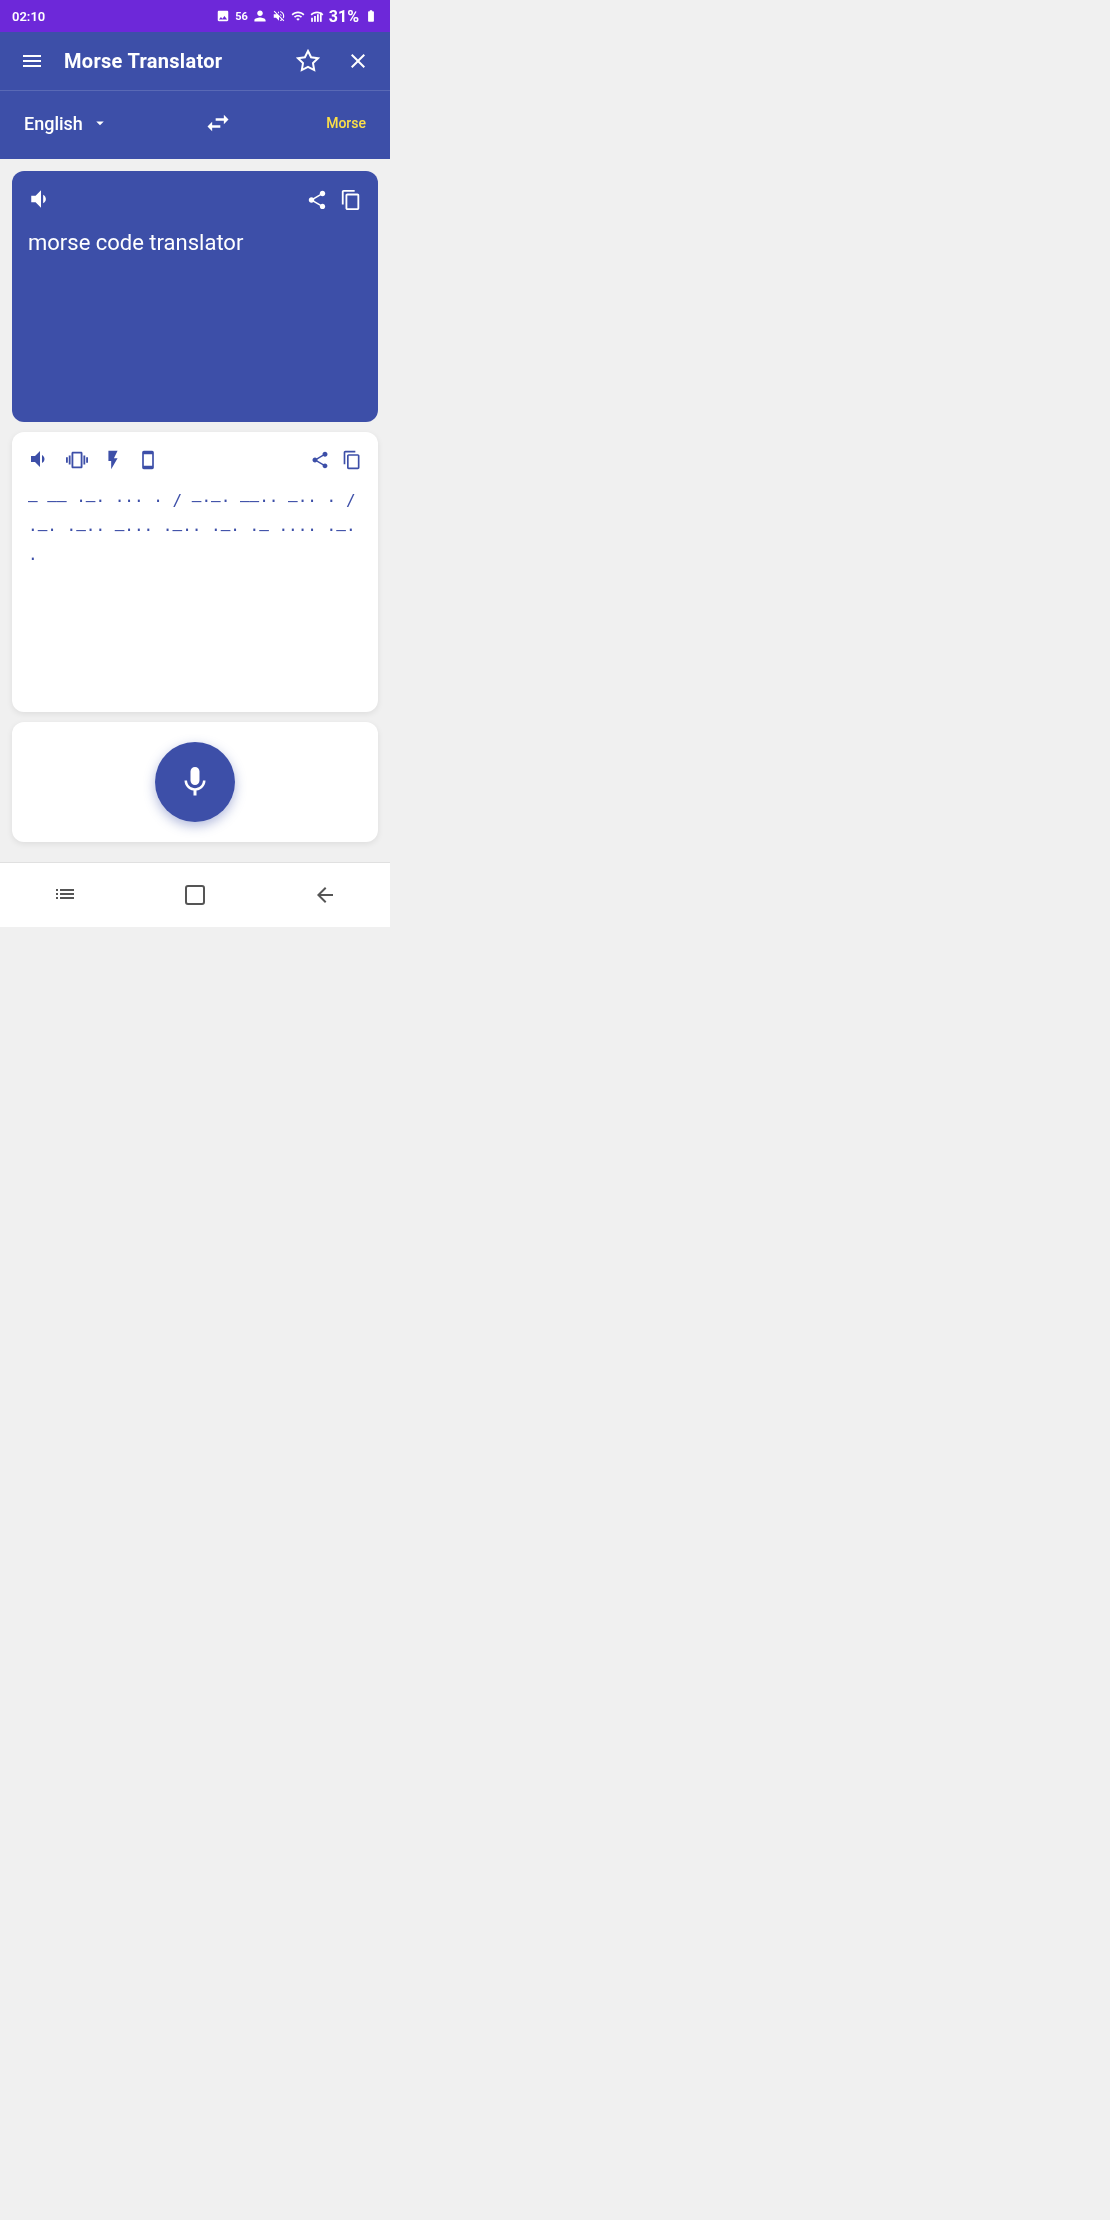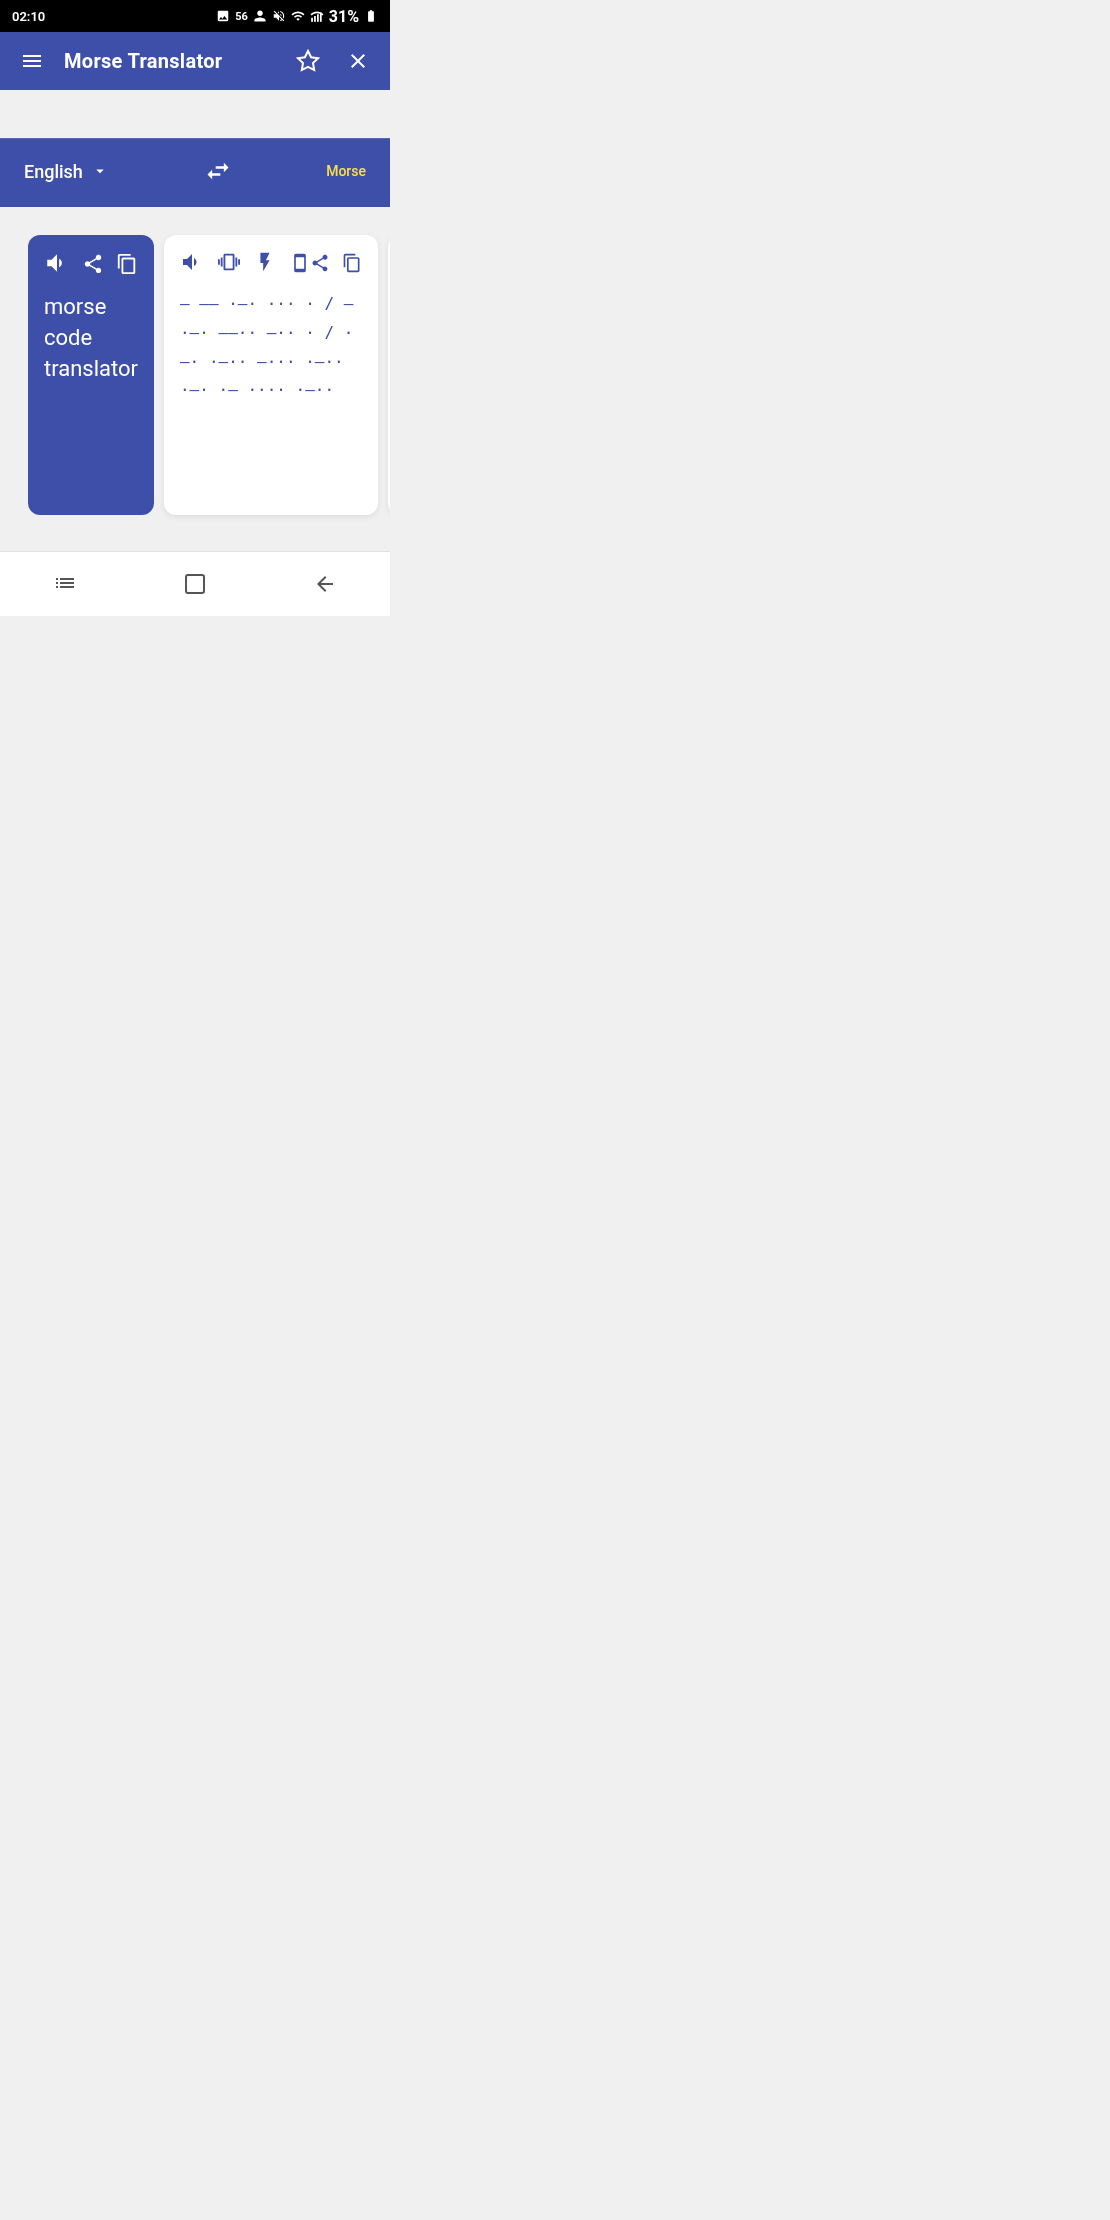--- a/index.html
+++ b/index.html
@@ -8,21 +8,21 @@
     body {
       width: 390px;
       min-height: 780px;
       background: #f0f0f0;
       font-family: 'Roboto', Arial, sans-serif;
       overflow-x: hidden;
     }
 
     
     .status-bar {
-      background: #000000;
+      background: #6d28d9;
       color: white;
       display: flex;
       justify-content: space-between;
       align-items: center;
       padding: 6px 12px;
       height: 32px;
     }
     .status-time {
       font-size: 13px;
       font-weight: 600;
@@ -71,21 +71,20 @@
     }
 
     
     .language-bar {
       background: #3d4fa8;
       display: flex;
       align-items: center;
       justify-content: space-between;
       padding: 14px 24px 18px;
       border-top: 1px solid rgba(255,255,255,0.15);
-      margin-top: 48px;
     }
     .lang-selector {
       display: flex;
       align-items: center;
       gap: 8px;
       color: white;
       font-size: 18px;
       font-weight: 500;
       cursor: pointer;
     }
@@ -101,22 +100,23 @@
       padding: 4px 8px;
     }
     .lang-morse {
       color: #fde047;
       font-size: 14px;
       font-weight: 500;
     }
 
     
     .main-content {
-      padding: 28px;
-      display: flex;
+      padding: 12px;
+      display: flex;
+      flex-direction: column;
       gap: 10px;
     }
 
     
     .input-card {
       background: #3d4fa8;
       border-radius: 12px;
       padding: 14px 16px;
       min-height: 250px;
     }

